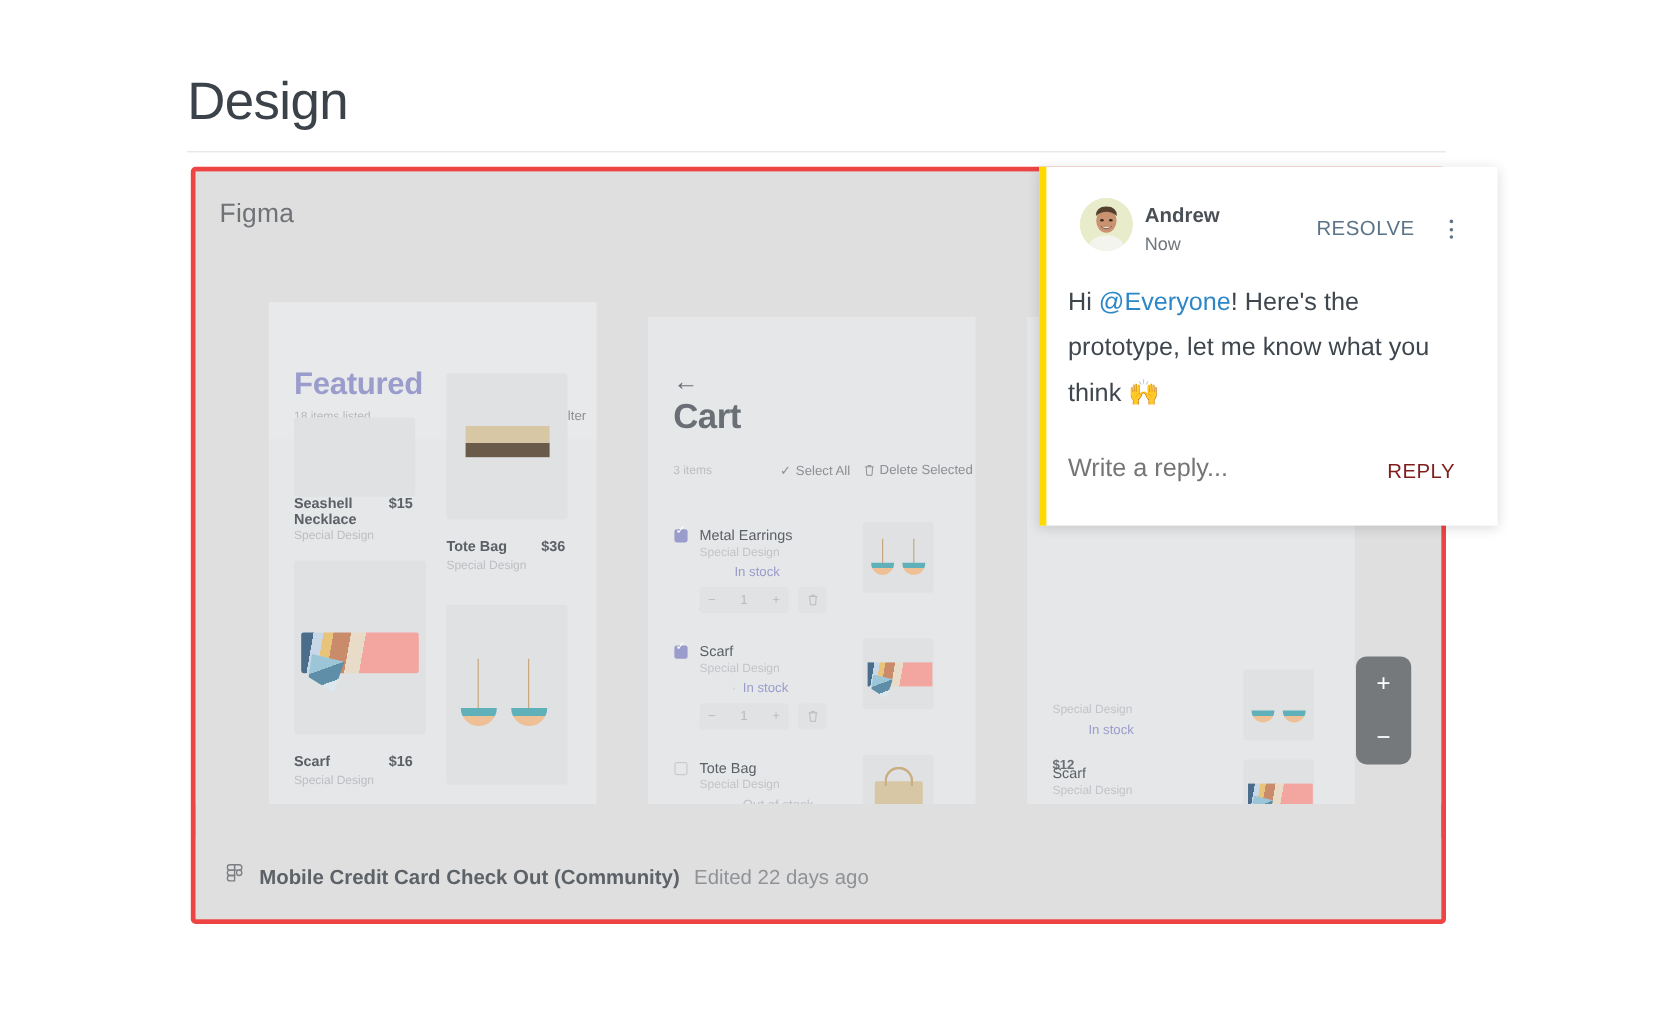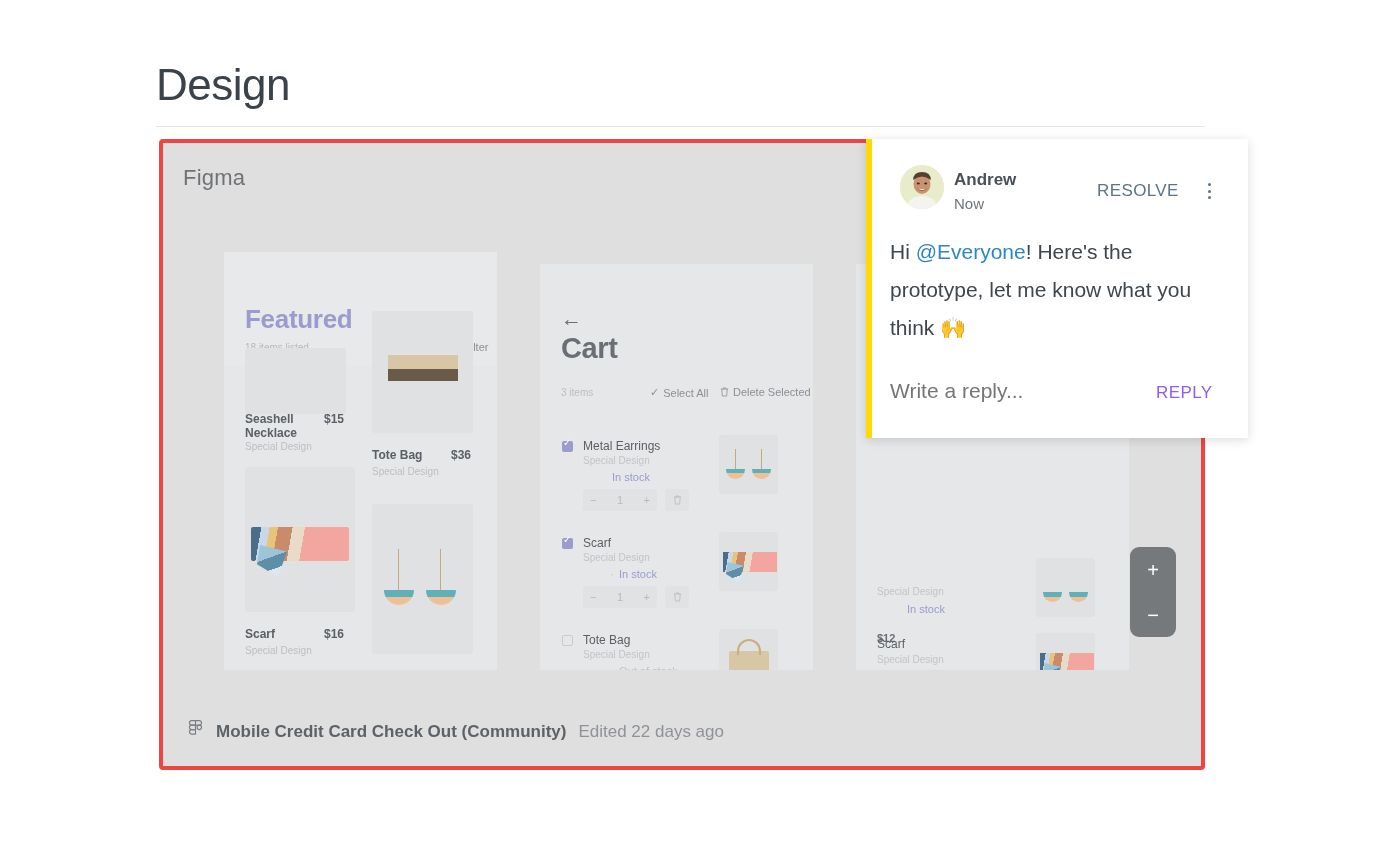--- a/index.html
+++ b/index.html
@@ -204,21 +204,21 @@
   #comment-body .mention { color: #2d86c6; }
   #reply-input {
     position: absolute; left: 24px; top: 240px;
     font-size: 21px; color: #be185d;
     background: transparent; border: none; outline: none;
     width: 230px;
     font-family: "Liberation Sans", sans-serif;
   }
   #reply-btn {
     position: absolute; left: 290px; top: 244px;
-    font-size: 17px; color: #8b5cf6; letter-spacing: 0.4px;
+    font-size: 17px; color: #7f1d1d; letter-spacing: 0.4px;
   }
 </style>
 </head>
 <body>
 
 <div id="page-title">Design</div>
 <div id="title-rule"></div>
 
 <div id="embed-card">
 

